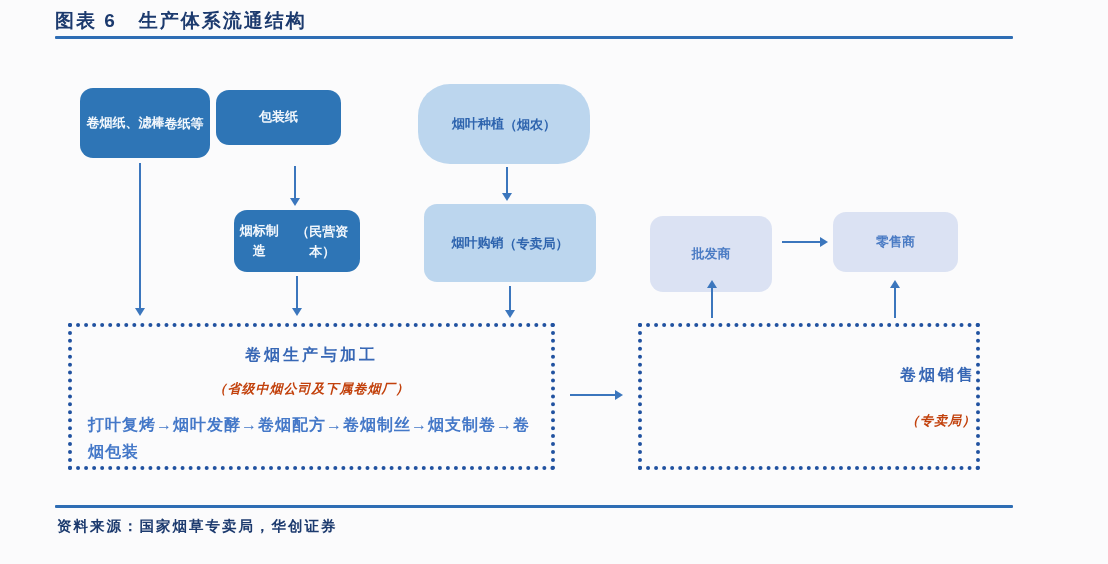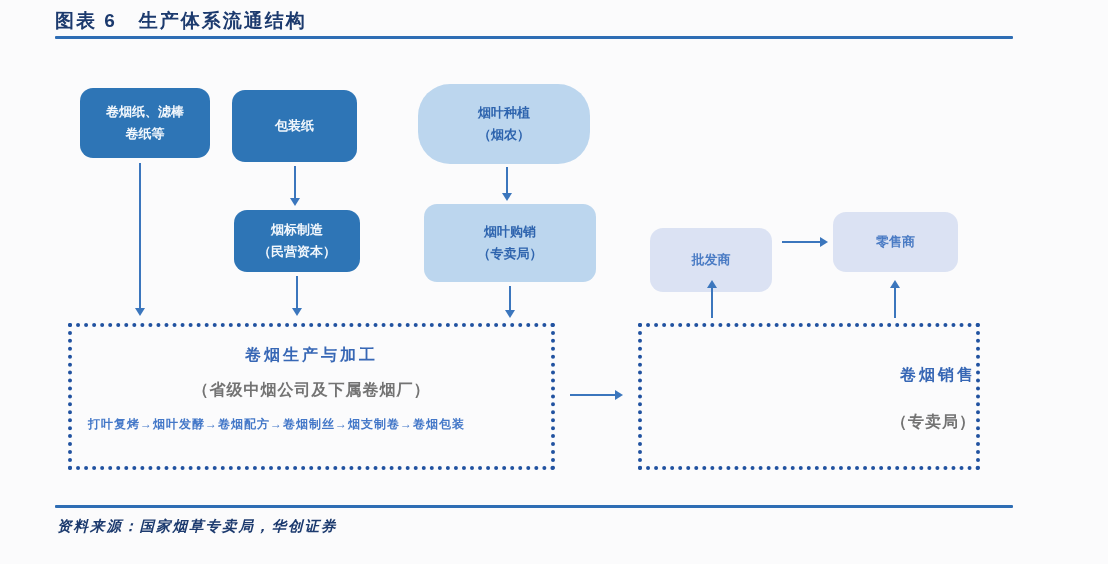--- a/index.html
+++ b/index.html
@@ -20,48 +20,48 @@
   .fig-title .tag { margin-right:22px; }
   .rule {
     position:absolute; left:55px; width:958px; height:3px;
     background:#2e6db4; border-radius:1px;
   }
   .rule.top { top:36px; }
   .rule.bottom { top:505px; }
   
   .node {
     position:absolute; border-radius:13px;
-    display:flex; flex-direction:column; justify-content:center; align-items:center;
+    display:flex; flex-direction:row; justify-content:center; align-items:center;
     text-align:center; line-height:1.55; font-weight:bold;
   }
   .node.dark  { background:#2e75b6; color:#f2f7fc; font-size:13px; }
   .node.light { background:#bcd6ee; color:#2e64ae; font-size:13px; }
   .node.pale  { background:#dbe2f3; color:#4a7bc4; font-size:13px; }
   .node .l2 { margin-top:2px; }
   #box-materials  { left:80px;  top:88px;  width:130px; height:70px; }
-  #box-packaging  { left:232px; top:90px;  width:125px; height:72px;justify-content:center; }
+  #box-packaging  { left:216px; top:90px;  width:125px; height:55px;justify-content:center; }
   #box-planting   { left:418px; top:84px;  width:172px; height:80px;border-radius:32px; }
   #box-labelmfg   { left:234px; top:210px; width:126px; height:62px; }
   #box-leaftrade  { left:424px; top:204px; width:172px; height:78px; }
-  #box-wholesaler { left:650px; top:228px; width:122px; height:64px;text-align:right; }
+  #box-wholesaler { left:650px; top:216px; width:122px; height:76px;text-align:right; }
   #box-retailer   { left:833px; top:212px; width:125px; height:60px; }
   
   .dashed {
     position:absolute; border:4px dotted #2152a0; background:transparent;
     text-align:center;
   }
   #dash-production { left:68px;  top:323px; width:487px; height:147px; }
   #dash-sales      { left:638px; top:323px; width:342px; height:147px;text-align:right; }
   .dash-title { font-size:16px; font-weight:bold; color:#3767b5; letter-spacing:3px; }
-  .dash-sub   { font-size:16px; font-weight:bold; color:#737373; letter-spacing:1px; }
+  .dash-sub   { font-size:13px; font-weight:bold; color:#c2410c; letter-spacing:1px;font-style:italic; }
   #dash-production .dash-title { margin-top:18px; }
   #dash-production .dash-sub   { margin-top:14px; }
   #dash-production .process {
     margin:13px 16px 0 16px; text-align:left;
-    font-size:12px; font-weight:bold; color:#4478c8;
+    font-size:16px; font-weight:bold; color:#4478c8;
     line-height:1.7; letter-spacing:1px;
   }
   #dash-sales .dash-title { margin-top:38px; }
   #dash-sales .dash-sub   { margin-top:26px; }
   
   .varrow { position:absolute; width:12px; display:flex; flex-direction:column; align-items:center; }
   .varrow .shaft { width:2px; flex:1; background:#3b76bd; }
   .head-down { width:0; height:0; border-left:5px solid transparent; border-right:5px solid transparent; border-top:8px solid #3b76bd; }
   .head-up   { width:0; height:0; border-left:5px solid transparent; border-right:5px solid transparent; border-bottom:8px solid #3b76bd; }
   .harrow { position:absolute; height:12px; display:flex; align-items:center; }
@@ -72,21 +72,21 @@
   #arr-planting   { left:501px; top:167px; height:34px; }
   #arr-labelmfg   { left:291px; top:276px; height:40px; }
   #arr-leaftrade  { left:504px; top:286px; height:32px; }
   #arr-wholesaler { left:706px; top:280px; height:38px; }
   #arr-retailer   { left:889px; top:280px; height:38px; }
   #arr-f-to-g     { left:782px; top:236px; width:46px; }
   #arr-prod-sales { left:570px; top:389px; width:53px; }
   
   .source {
     position:absolute; left:57px; top:517px;
-    font-size:14.5px; font-style:italic; font-weight:bold;
+    font-size:14.5px; font-weight:bold;
     color:#1c3a6e; letter-spacing:2px; white-space:nowrap;
   }
 </style>
 </head>
 <body>
 
 <div id="stage">
 
   <div class="fig-title">
     <span class="tag">图表 6</span><span>生产体系流通结构</span>

